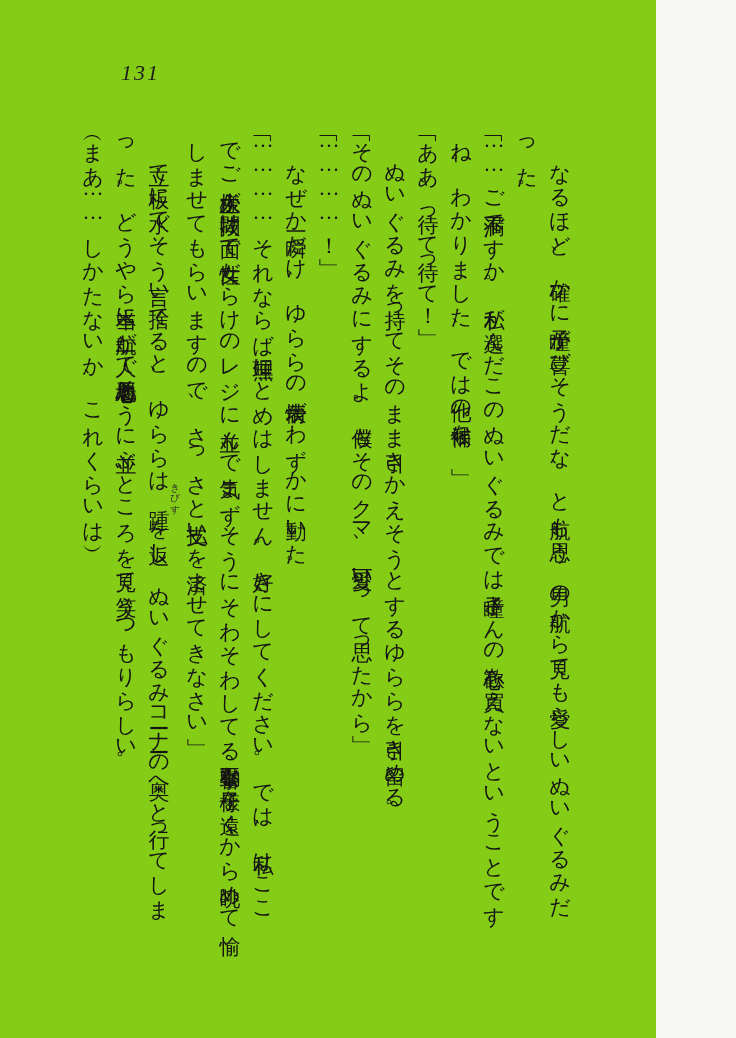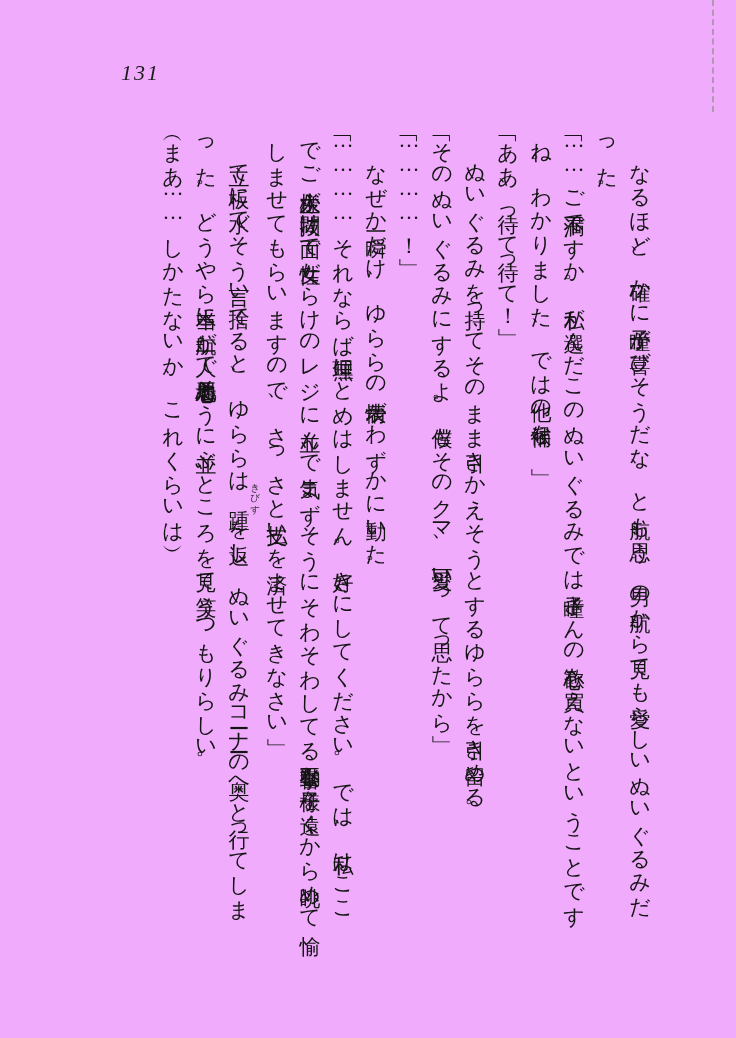--- a/index.html
+++ b/index.html
@@ -3,23 +3,23 @@
 <meta charset="utf-8">
 <style>
   * { margin: 0; padding: 0; box-sizing: border-box; }
   html, body { width: 736px; height: 1038px; }
   body {
     font-family: "Liberation Serif", "DejaVu Serif", serif;
     background: #f6f6f4;
   }
   .page {
     position: relative;
-    width: 736px;
+    width: 656px;
     height: 1038px;
-    background: #f0abfc;
+    background: #84cc16;
     overflow: hidden;
     color: #151515;
   }
   .page-number {
     position: absolute;
     left: 121px;
     top: 60px;
     font-size: 22px;
     font-style: italic;
     letter-spacing: 2px;

